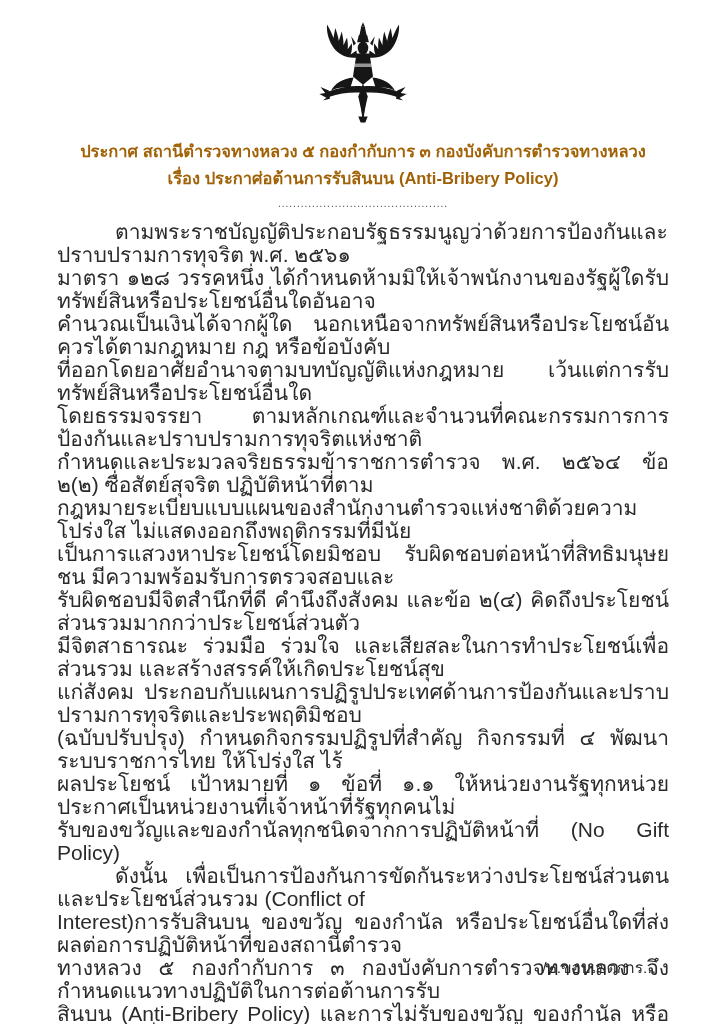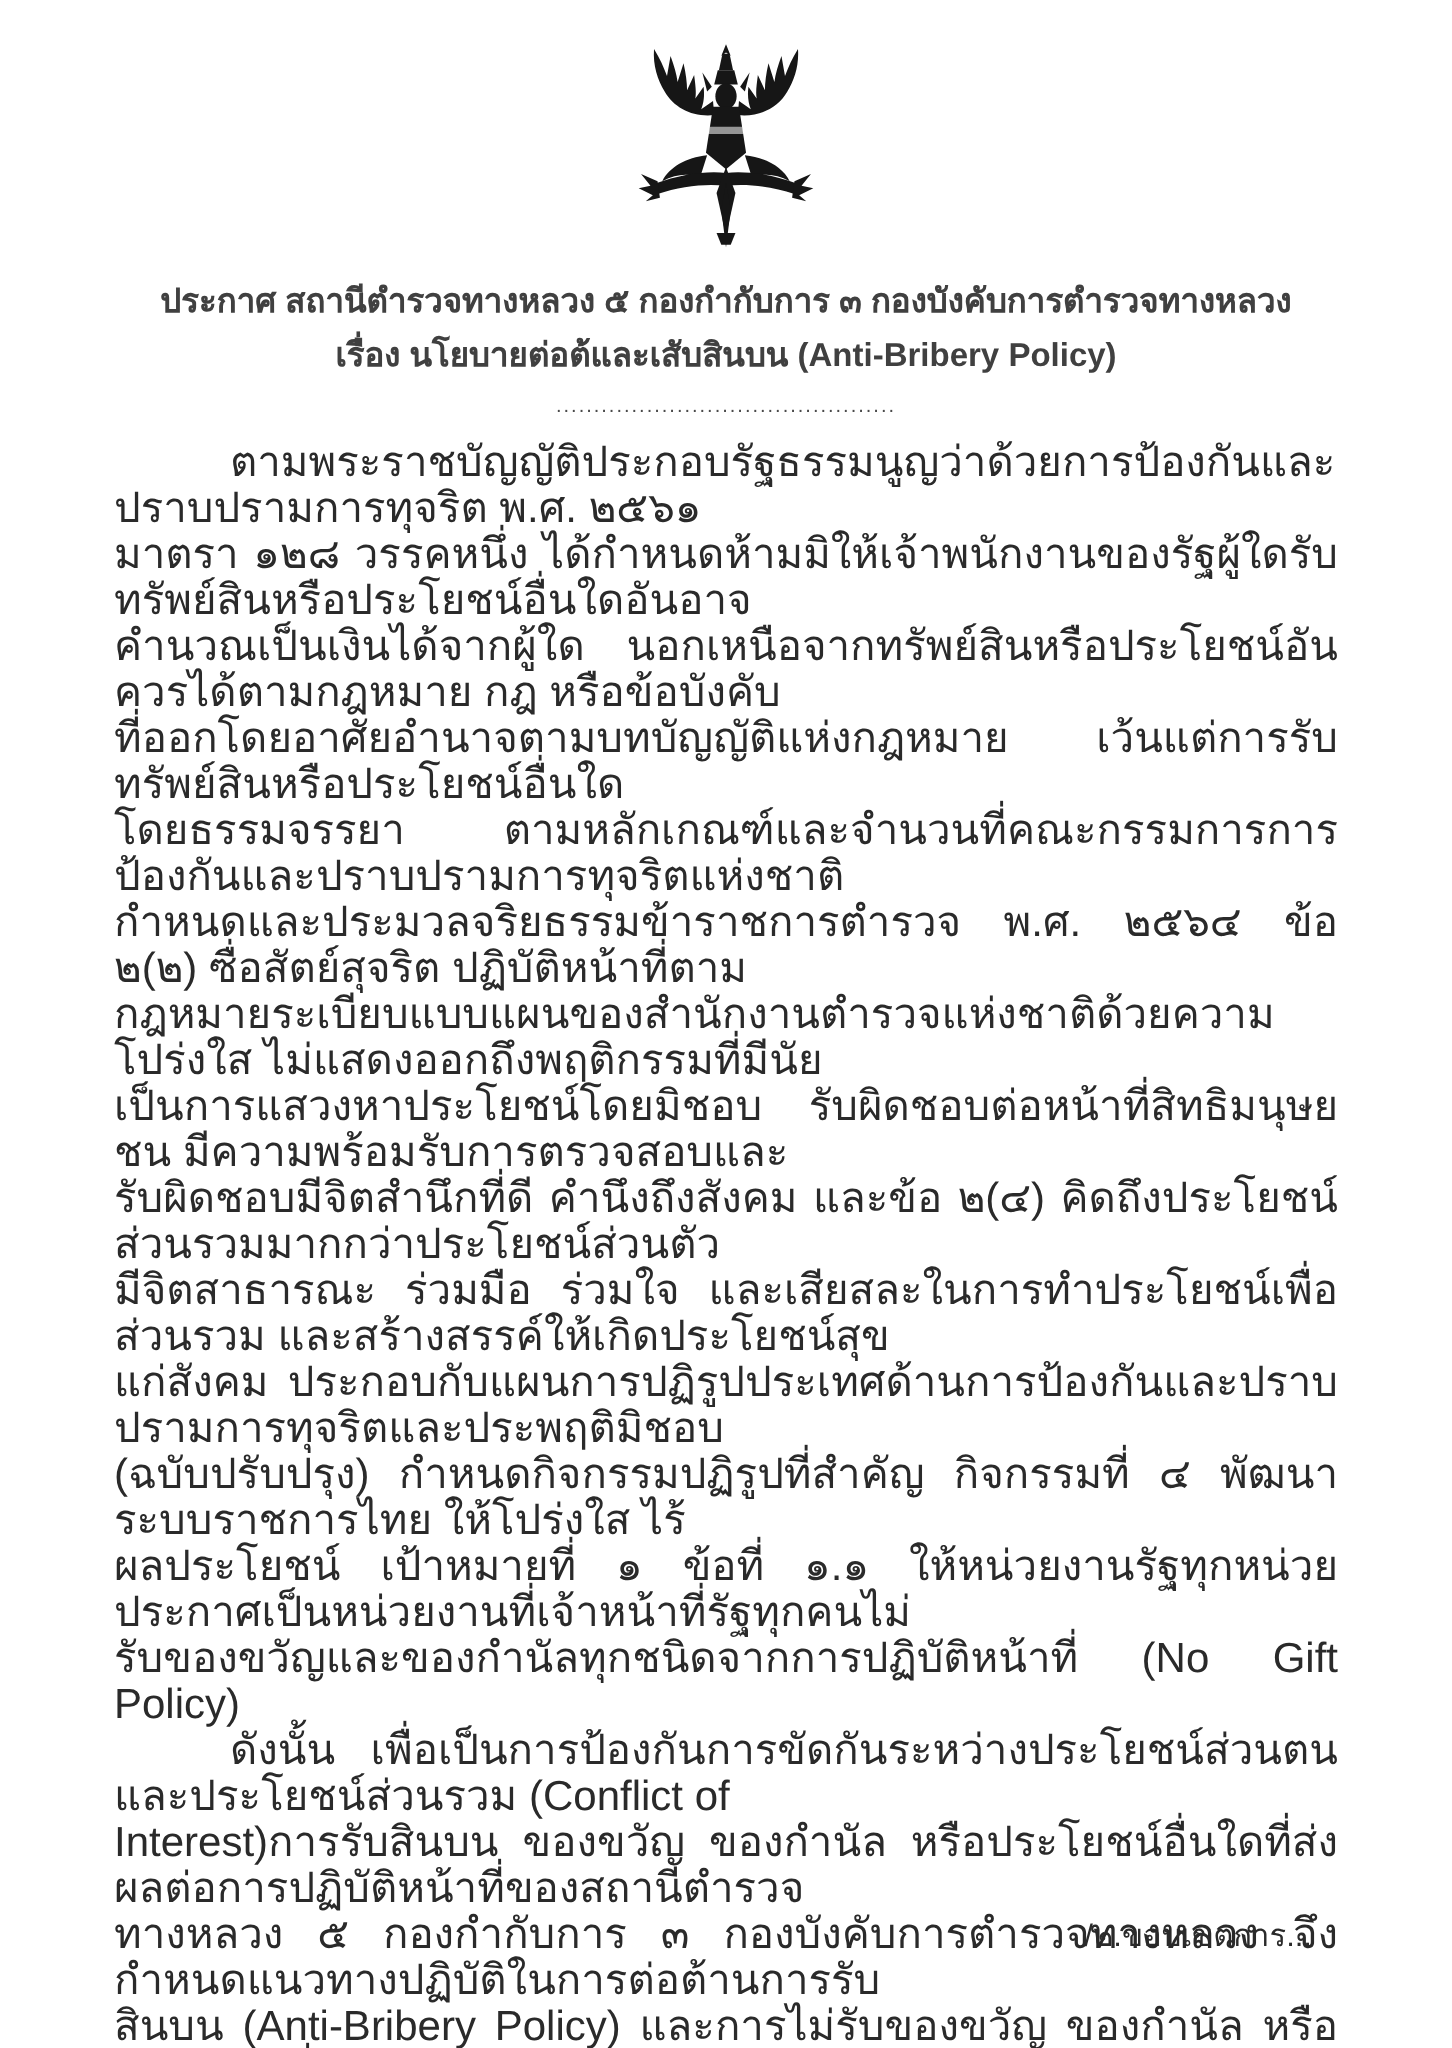--- a/index.html
+++ b/index.html
@@ -24,21 +24,21 @@
     margin-bottom: 4px;
   }
   .emblem-wrap svg {
     display: inline-block;
   }
   .title-block {
     text-align: center;
     font-weight: bold;
     font-size: 16.5px;
     line-height: 27px;
-    color: #404040;
+    color: #a16207;
   }
   .dots {
     text-align: center;
     font-size: 10px;
     letter-spacing: 1px;
     color: #4a4a4a;
     line-height: 12px;
     margin: 6px 0 10px 0;
     user-select: none;
   }
@@ -122,21 +122,21 @@
         <path d="M100 104 L92 126 L100 162 L108 126 Z"></path>
         <path d="M100 118 L96 140 L100 172 L104 140 Z"></path>
 
         <path d="M92 160 L108 160 L104 170 L96 170 Z"></path>
       </g>
     </svg>
   </div>
 
   <div class="title-block">
     <div>ประกาศ สถานีตำรวจทางหลวง ๕ กองกำกับการ ๓ กองบังคับการตำรวจทางหลวง</div>
-    <div>เรื่อง นโยบายต่อต้และเสับสินบน (Anti-Bribery Policy)</div>
+    <div>เรื่อง ประกาศ่อต้านการรับสินบน (Anti-Bribery Policy)</div>
   </div>
   <div class="dots">.............................................</div>
 
   <div class="body-text">
     <p class="para">ตามพระราชบัญญัติประกอบรัฐธรรมนูญว่าด้วยการป้องกันและปราบปรามการทุจริต พ.ศ. ๒๕๖๑
 มาตรา ๑๒๘ วรรคหนึ่ง ได้กำหนดห้ามมิให้เจ้าพนักงานของรัฐผู้ใดรับทรัพย์สินหรือประโยชน์อื่นใดอันอาจ
 คำนวณเป็นเงินได้จากผู้ใด นอกเหนือจากทรัพย์สินหรือประโยชน์อันควรได้ตามกฎหมาย กฎ หรือข้อบังคับ
 ที่ออกโดยอาศัยอำนาจตามบทบัญญัติแห่งกฎหมาย เว้นแต่การรับทรัพย์สินหรือประโยชน์อื่นใด
 โดยธรรมจรรยา ตามหลักเกณฑ์และจำนวนที่คณะกรรมการการป้องกันและปราบปรามการทุจริตแห่งชาติ
 กำหนดและประมวลจริยธรรมข้าราชการตำรวจ พ.ศ. ๒๕๖๔ ข้อ ๒(๒) ซื่อสัตย์สุจริต ปฏิบัติหน้าที่ตาม

